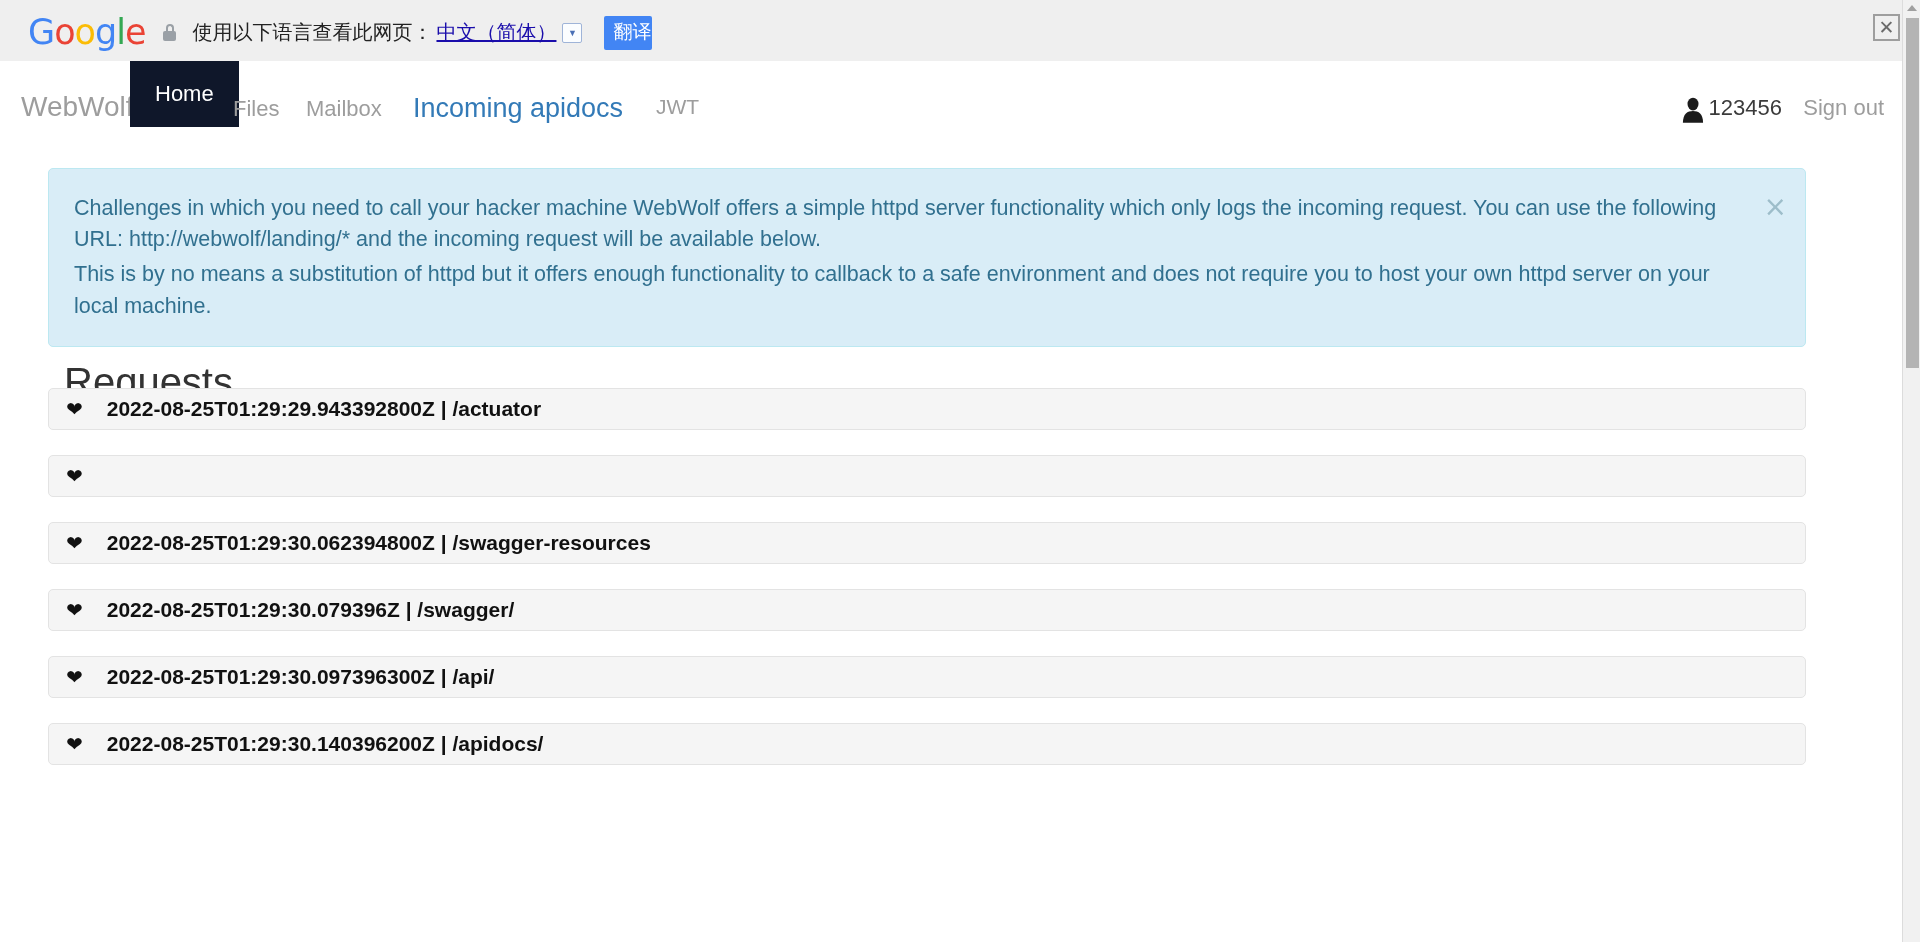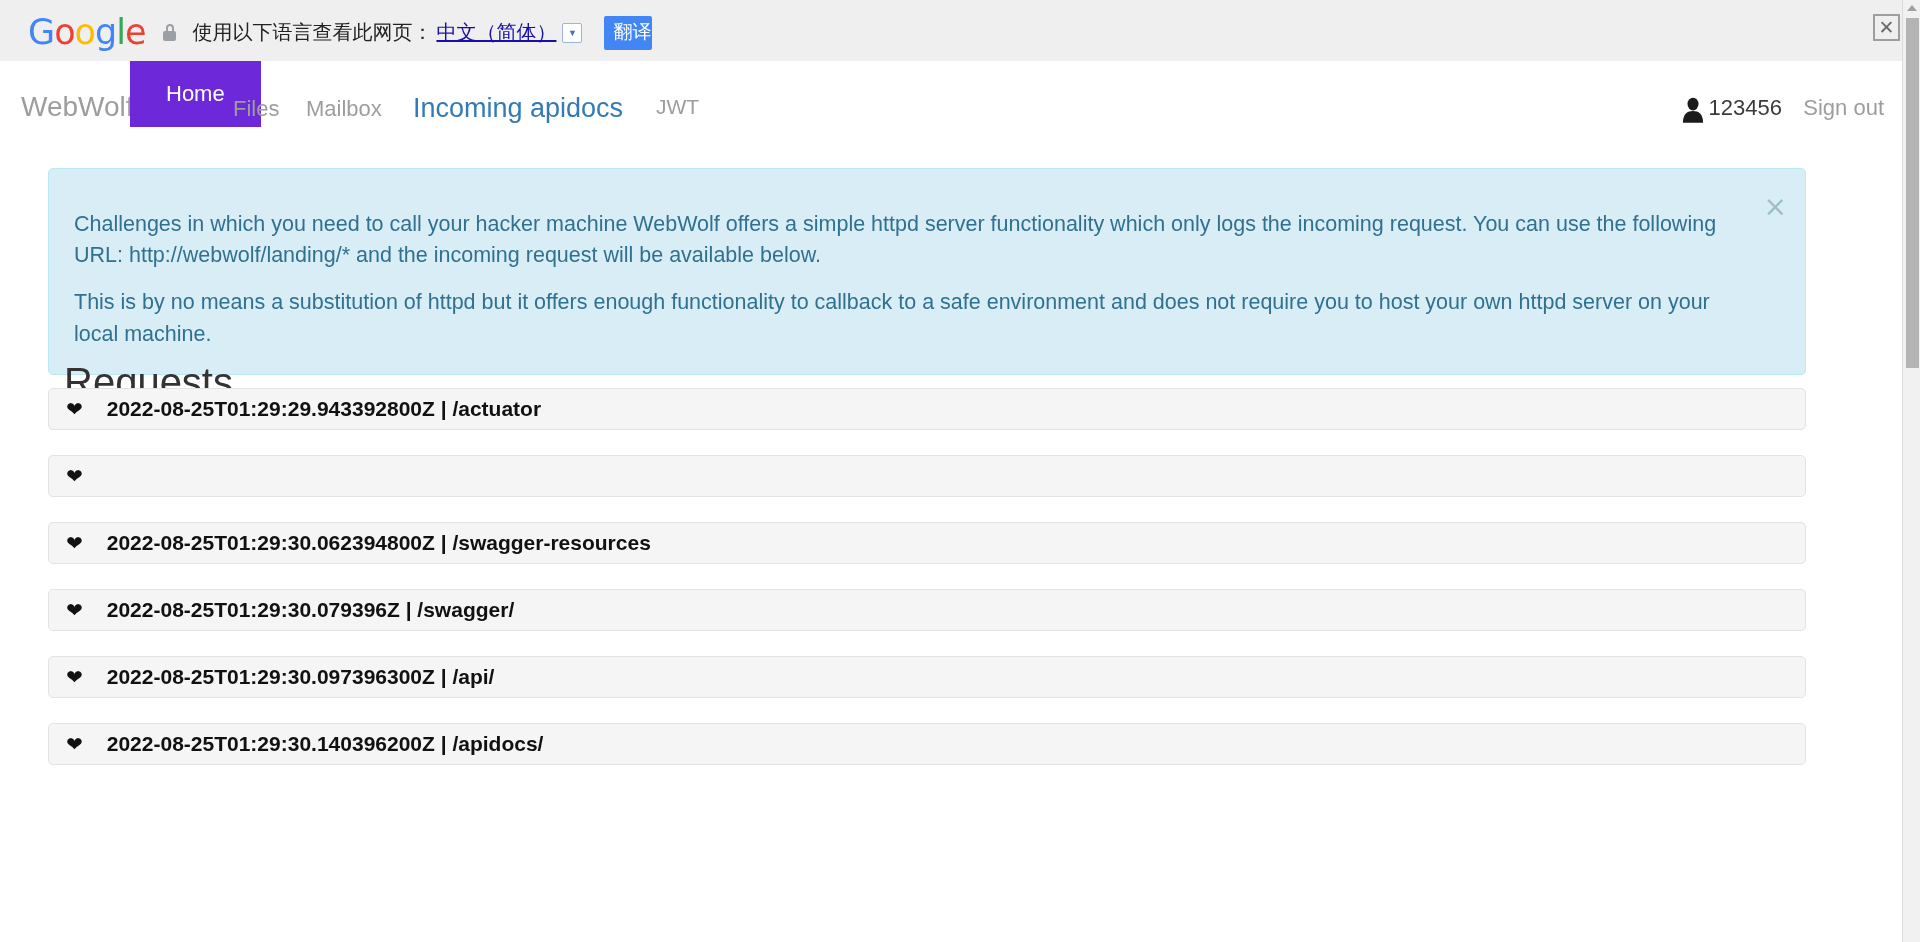--- a/index.html
+++ b/index.html
@@ -113,22 +113,22 @@
     position: absolute; left: 21px; top: 30px;
     font-size: 28px; color: #9d9d9d;
     cursor: pointer;
   }
   .nav-link {
     position: absolute;
     font-size: 22px; color: #9d9d9d;
     cursor: pointer; top: 35px;
   }
   .nav-link.active {
-    background: #6d28d9; color: #fff;
-    padding: 22px 36px;
+    background: #0f172a; color: #fff;
+    padding: 22px 25px;
     top: 0; line-height: 1;
   }
   .nav-link.page-title {
     color: #337ab7; font-size: 27px; top: 32px;
   }
   #user-icon {
     position: absolute; right: 198px; top: 36px;
     width: 22px; height: 26px;
   }
   #username {
@@ -151,21 +151,21 @@
   #alert {
     position: absolute; left: 48px; top: 9px;
     width: 1758px;
     background: #d9edf7;
     border: 1px solid #bce8f1;
     border-radius: 5px;
     color: #31708f;
     padding: 24px 50px 24px 25px;
   }
   #alert p {
-    margin: 16px 0 4px 0;
+    margin: 0 0 4px 0;
     font-size: 21.5px; line-height: 1.45;
   }
   #alert p:last-child { margin-bottom: 0; }
   #alert-close {
     position: absolute; right: 18px; top: 24px;
     font-size: 28px; color: #8aaebb; cursor: pointer;
     line-height: 1; font-family: "DejaVu Sans", sans-serif;
     opacity: .75;
   }
 

